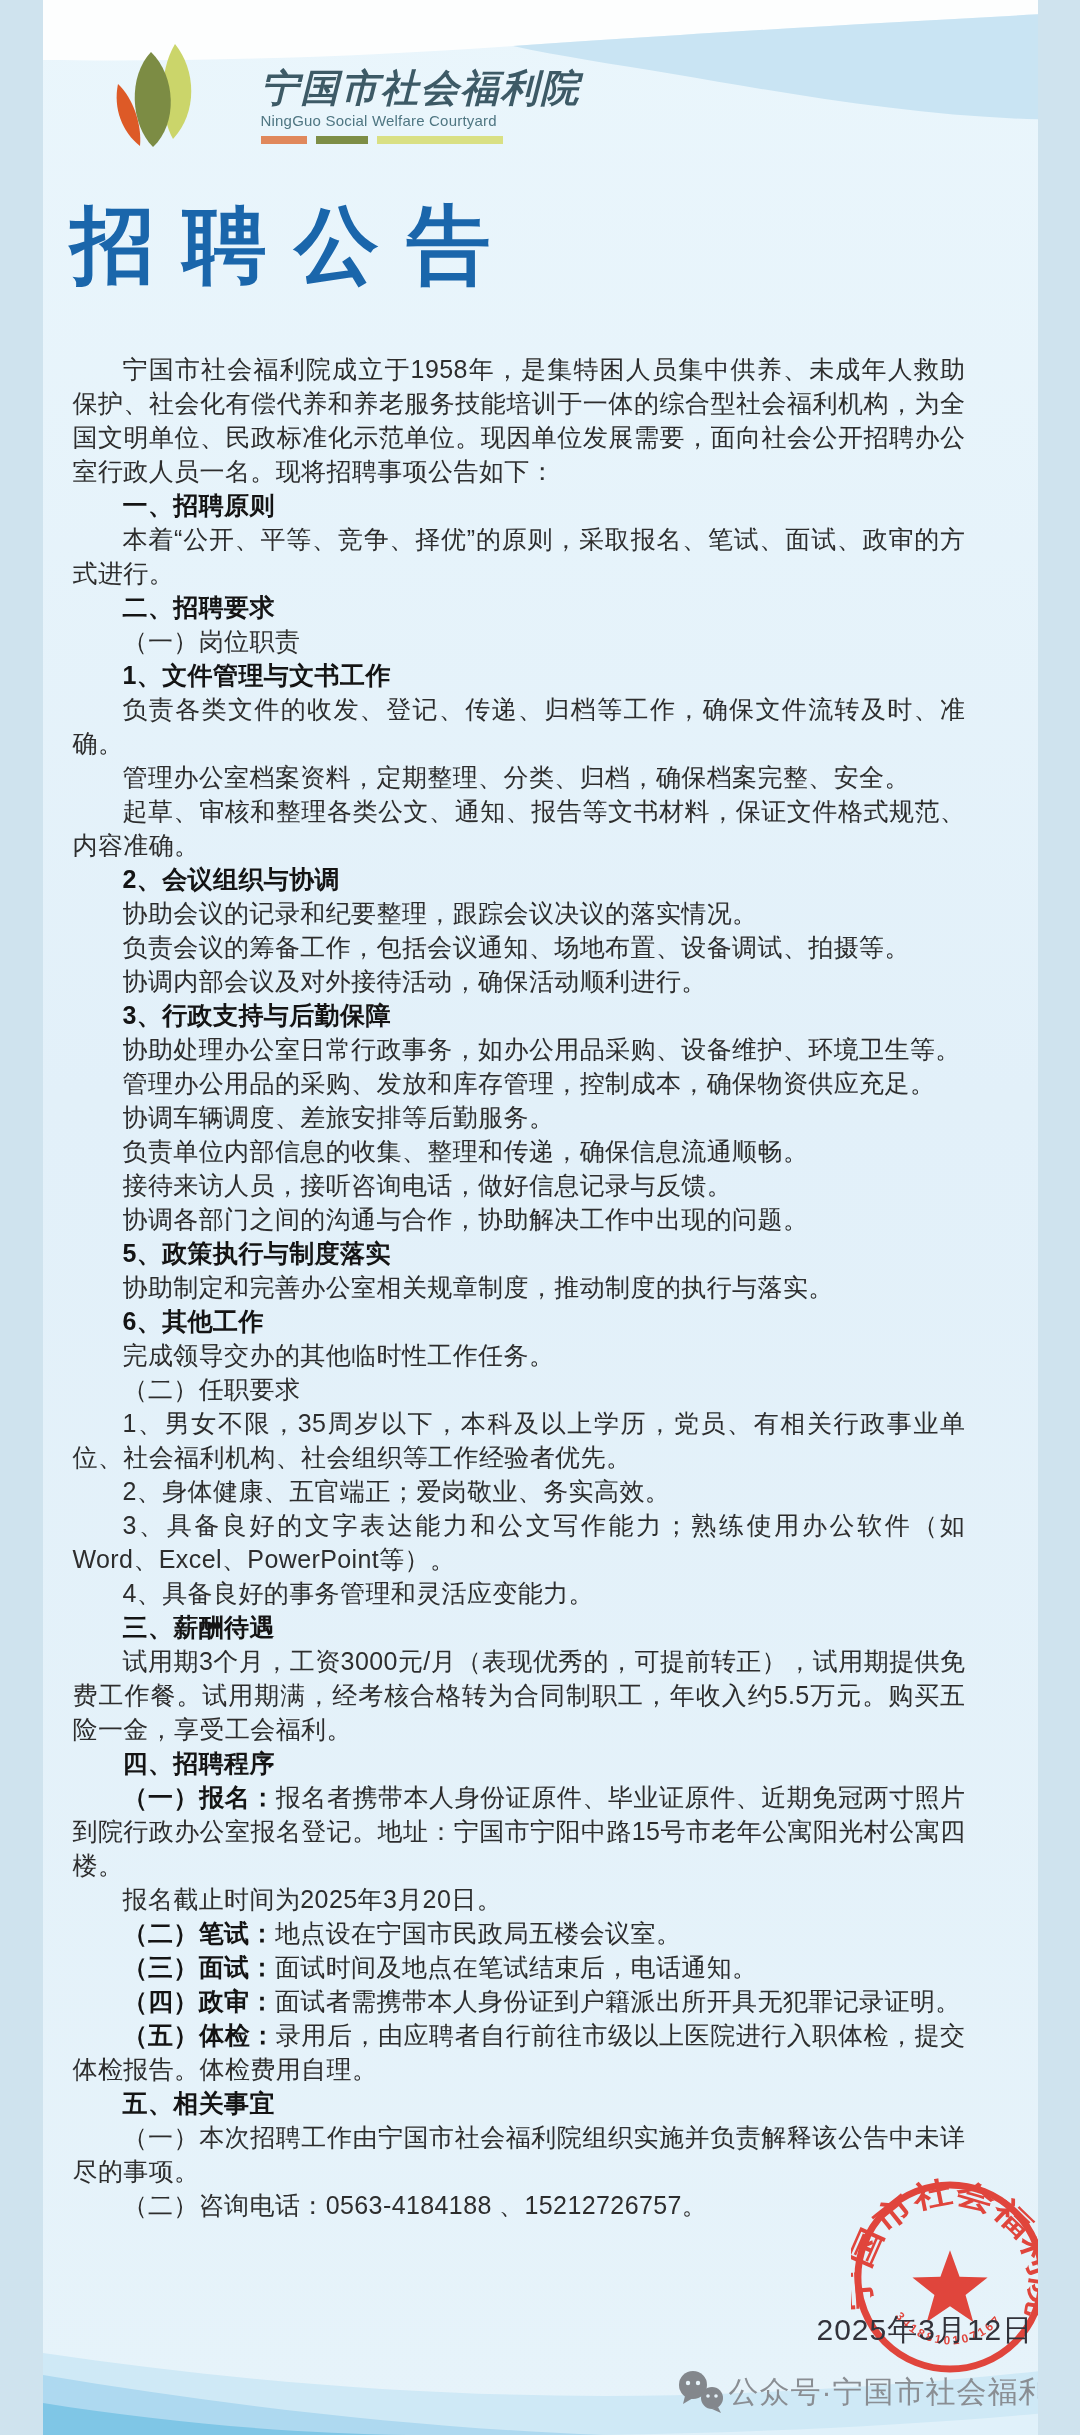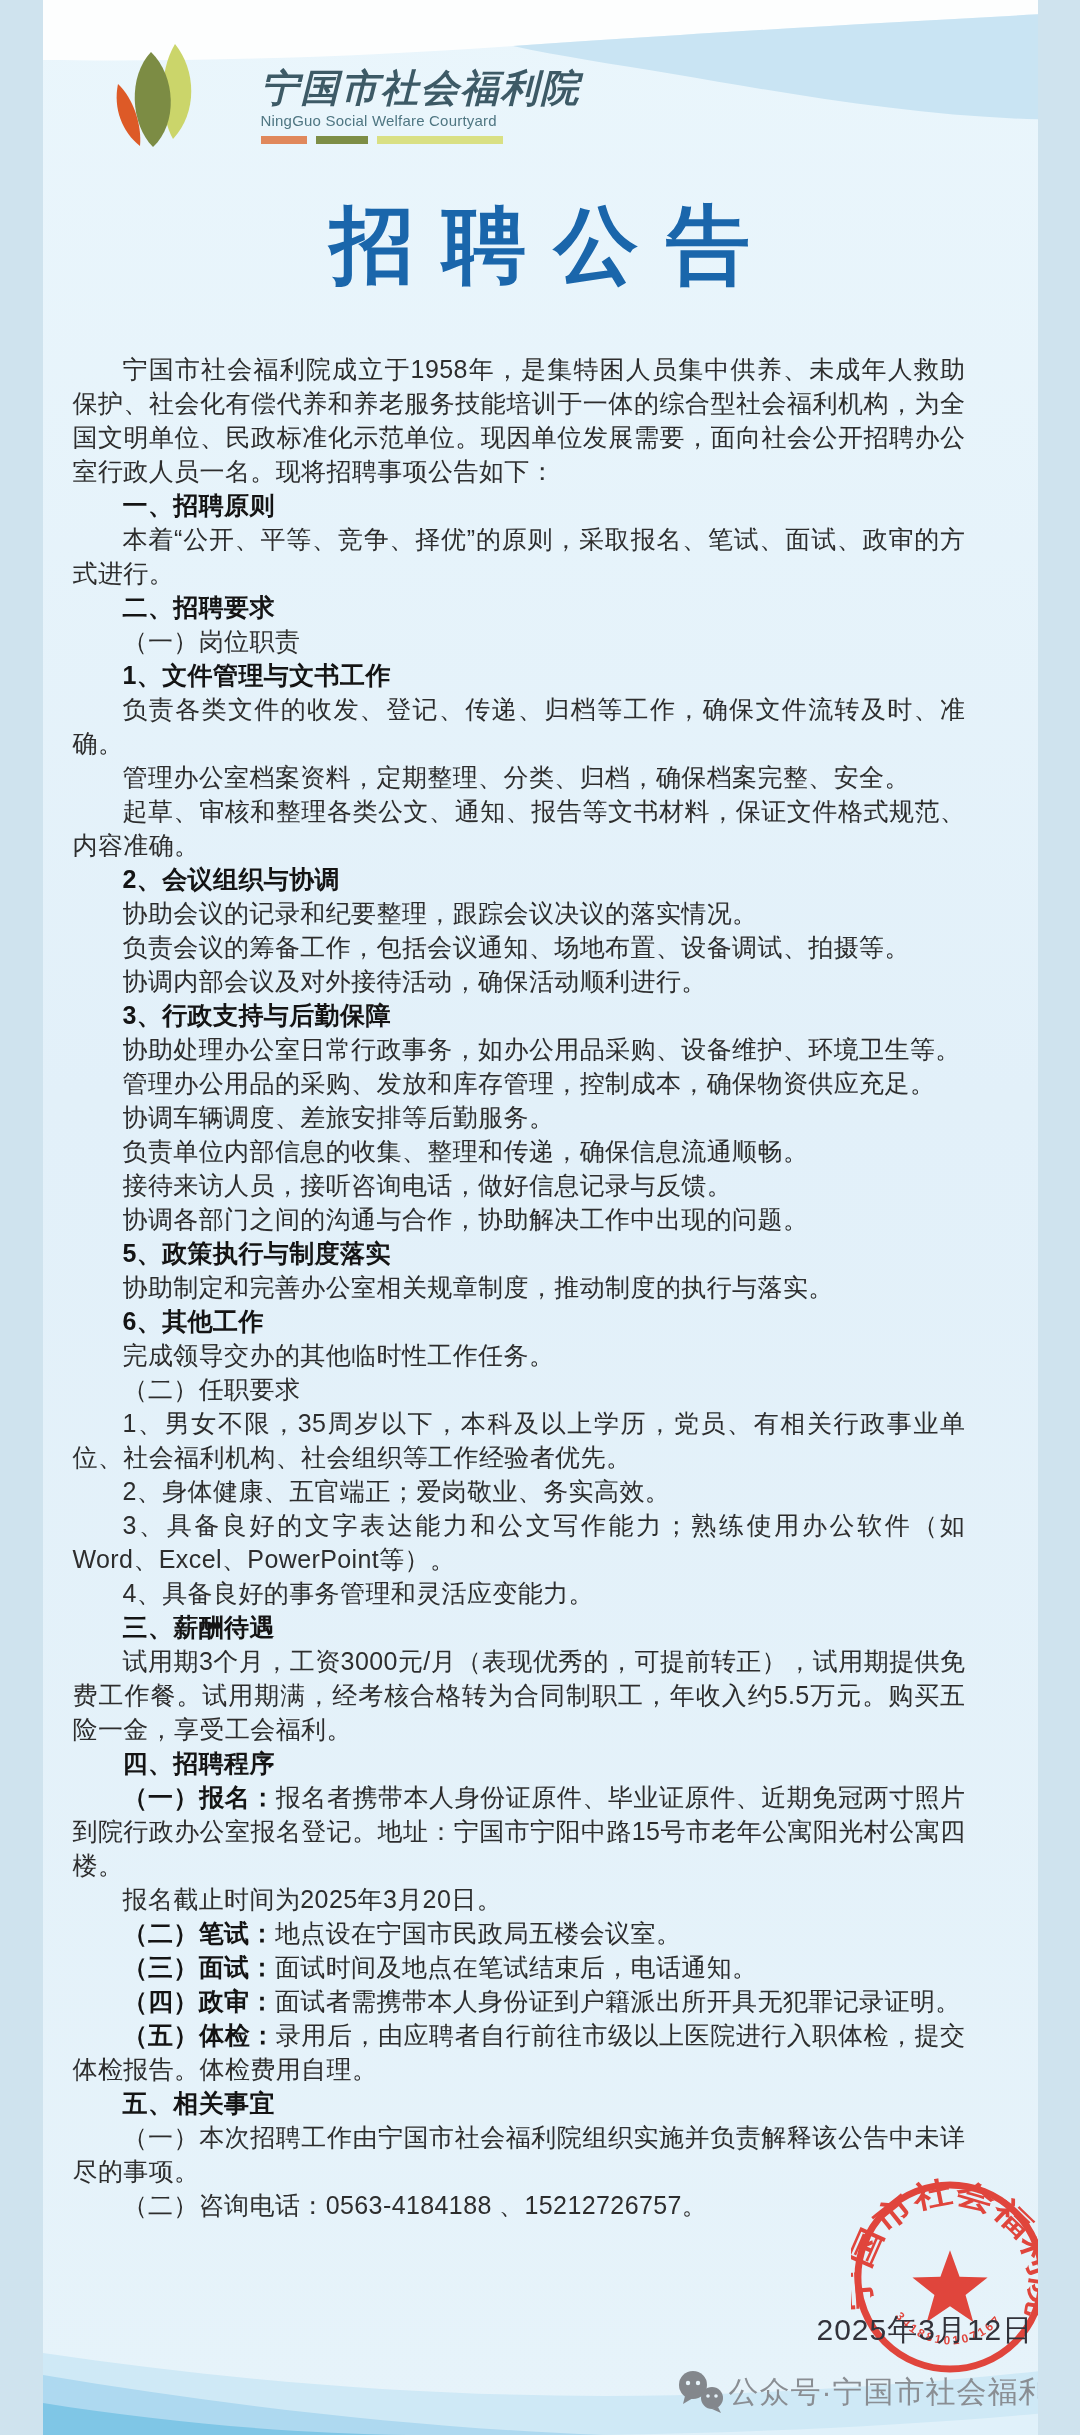--- a/index.html
+++ b/index.html
@@ -28,21 +28,20 @@
   .org-en{font-size:15px;color:#4f7682;letter-spacing:.2px;margin-top:4px;white-space:nowrap;}
   .logo-bars{display:flex;gap:9px;margin-top:7px;}
   .logo-bars span{height:8px;display:inline-block;}
   .bar1{width:46px;background:#e0885c;}
   .bar2{width:52px;background:#7d8e46;}
   .bar3{width:126px;background:#d9e084;}
   
   .title{
     position:relative;z-index:2;
     margin-top:196px;
-    text-align:center;
     font-family:"Liberation Serif","DejaVu Serif",serif;
     font-weight:bold;
     font-size:84px;line-height:100px;
     letter-spacing:28px;
     color:#1a66ab;
     text-indent:28px; 
   }
   
   .doc{
     position:relative;z-index:2;

